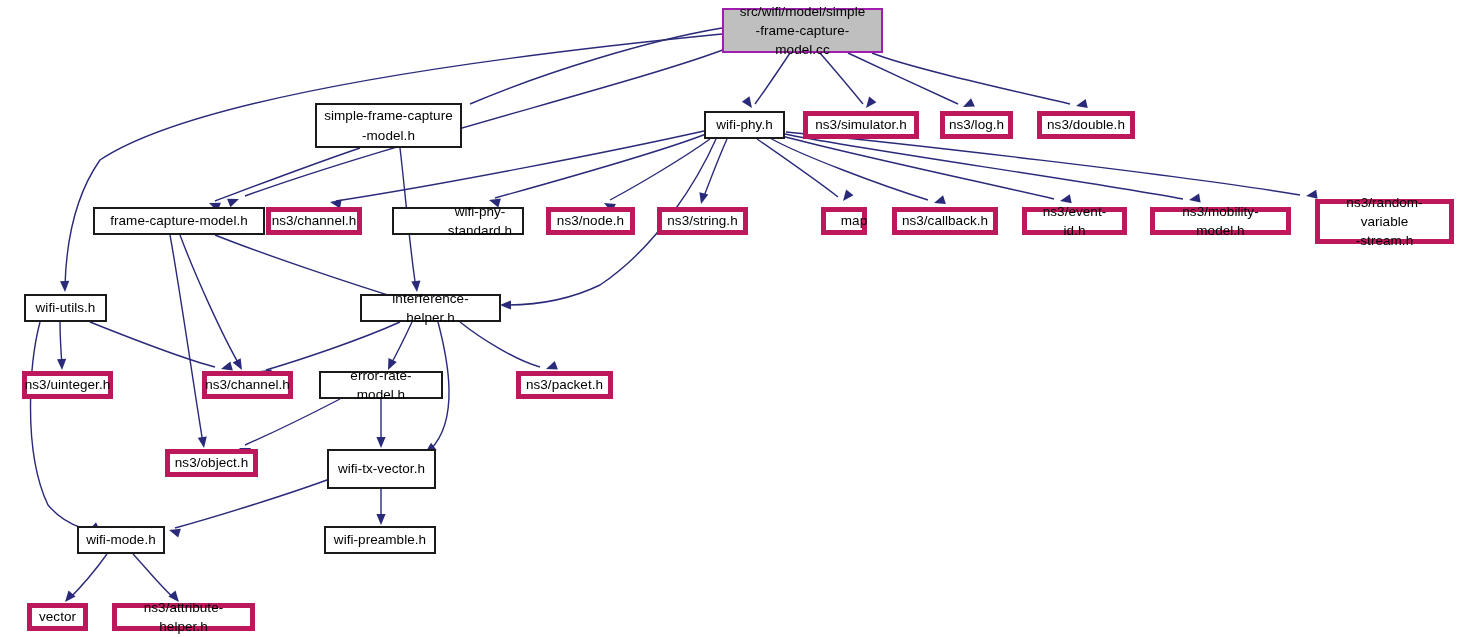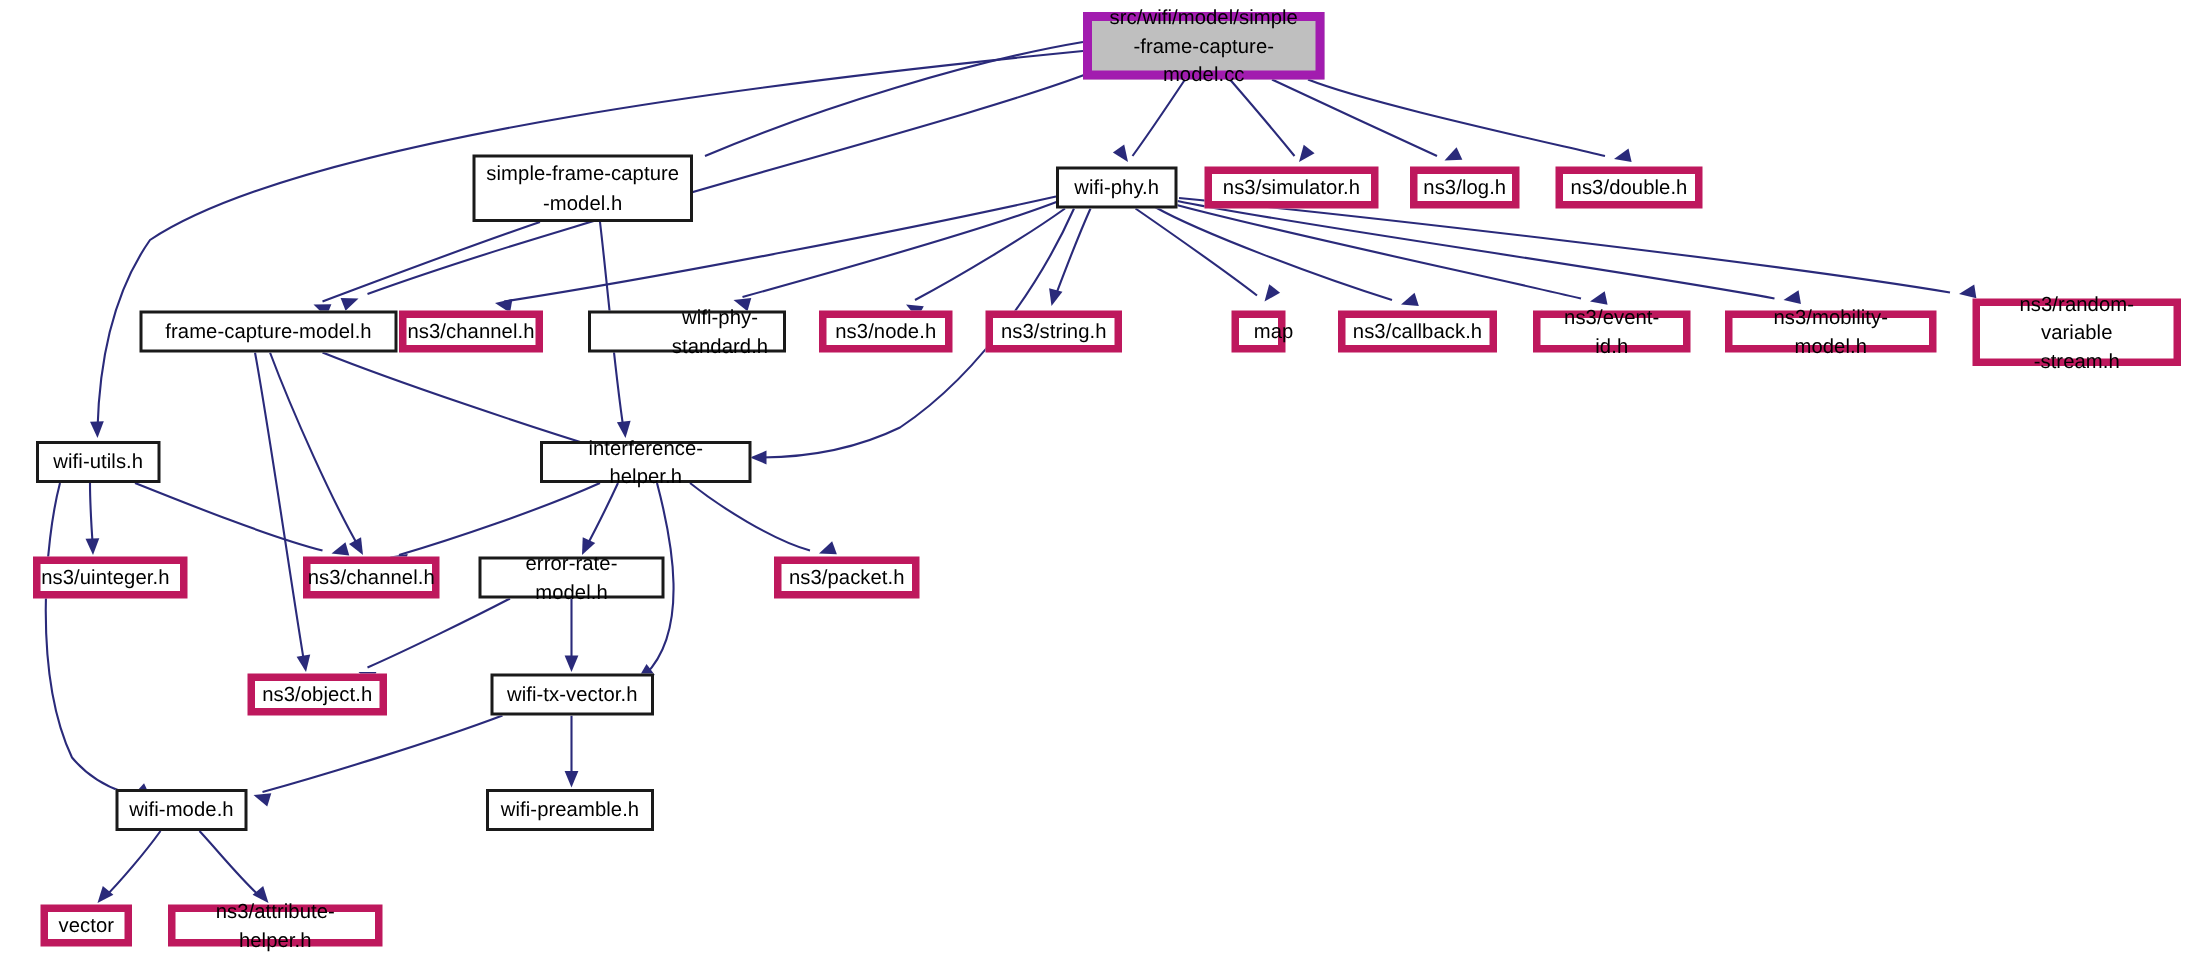--- a/index.html
+++ b/index.html
@@ -38,21 +38,21 @@
     white-space: pre-line;
     letter-spacing: 0.05px;
   }
   .node.ext {
     border: 5px solid #be185d;
   }
   .node.local {
     border: 2px solid #1a1a1a;
   }
   .node.root {
-    border: 6px solid #a21caf;
+    border: 2px solid #a21caf;
     background: #bfbfbf;
   }
   .node-label {
     display: block;
     padding: 0 7px;
   }
 </style>
 </head>
 <body>
 
@@ -138,33 +138,33 @@
 -model.h</span></div>
       <div class="node local" style="left: 704px; top: 111px; width: 81px; height: 28px;"><span class="node-label">wifi-phy.h</span></div>
       <div class="node ext" style="left: 803px; top: 111px; width: 116px; height: 28px;"><span class="node-label">ns3/simulator.h</span></div>
       <div class="node ext" style="left: 940px; top: 111px; width: 73px; height: 28px;"><span class="node-label">ns3/log.h</span></div>
       <div class="node ext" style="left: 1037px; top: 111px; width: 98px; height: 28px; text-align: center;"><span class="node-label">ns3/double.h</span></div>
       <div class="node local" style="left: 93px; top: 207px; width: 172px; height: 28px; text-align: center;"><span class="node-label">frame-capture-model.h</span></div>
       <div class="node ext" style="left: 266px; top: 207px; width: 96px; height: 28px;"><span class="node-label">ns3/channel.h</span></div>
       <div class="node local" style="left: 392px; top: 207px; width: 132px; height: 28px; padding-left: 44px;"><span class="node-label">wifi-phy-standard.h</span></div>
       <div class="node ext" style="left: 546px; top: 207px; width: 89px; height: 28px;"><span class="node-label">ns3/node.h</span></div>
       <div class="node ext" style="left: 657px; top: 207px; width: 91px; height: 28px;"><span class="node-label">ns3/string.h</span></div>
-      <div class="node ext" style="left: 821px; top: 207px; width: 36px; height: 28px; padding-left: 20px;"><span class="node-label">map</span></div>
+      <div class="node ext" style="left: 821px; top: 207px; width: 46px; height: 28px; padding-left: 20px;"><span class="node-label">map</span></div>
       <div class="node ext" style="left: 892px; top: 207px; width: 106px; height: 28px;"><span class="node-label">ns3/callback.h</span></div>
       <div class="node ext" style="left: 1022px; top: 207px; width: 105px; height: 28px;"><span class="node-label">ns3/event-id.h</span></div>
       <div class="node ext" style="left: 1150px; top: 207px; width: 141px; height: 28px;"><span class="node-label">ns3/mobility-model.h</span></div>
       <div class="node ext" style="left: 1315px; top: 199px; width: 139px; height: 45px;"><span class="node-label">ns3/random-variable
 -stream.h</span></div>
       <div class="node local" style="left: 24px; top: 294px; width: 83px; height: 28px;"><span class="node-label">wifi-utils.h</span></div>
       <div class="node local" style="left: 360px; top: 294px; width: 141px; height: 28px;"><span class="node-label">interference-helper.h</span></div>
-      <div class="node ext" style="left: 22px; top: 371px; width: 103px; height: 28px; justify-content: flex-end;"><span class="node-label">ns3/uinteger.h</span></div>
+      <div class="node ext" style="left: 22px; top: 371px; width: 91px; height: 28px;"><span class="node-label">ns3/uinteger.h</span></div>
       <div class="node ext" style="left: 202px; top: 371px; width: 91px; height: 28px;"><span class="node-label">ns3/channel.h</span></div>
       <div class="node local" style="left: 319px; top: 371px; width: 124px; height: 28px;"><span class="node-label">error-rate-model.h</span></div>
       <div class="node ext" style="left: 516px; top: 371px; width: 97px; height: 28px;"><span class="node-label">ns3/packet.h</span></div>
       <div class="node ext" style="left: 165px; top: 449px; width: 93px; height: 28px;"><span class="node-label">ns3/object.h</span></div>
-      <div class="node local" style="left: 327px; top: 449px; width: 109px; height: 28px;"><span class="node-label">wifi-tx-vector.h</span></div>
+      <div class="node local" style="left: 327px; top: 449px; width: 109px; height: 40px;"><span class="node-label">wifi-tx-vector.h</span></div>
       <div class="node local" style="left: 77px; top: 526px; width: 88px; height: 28px; align-items: center;"><span class="node-label">wifi-mode.h</span></div>
       <div class="node local" style="left: 324px; top: 526px; width: 112px; height: 28px;"><span class="node-label">wifi-preamble.h</span></div>
       <div class="node ext" style="left: 27px; top: 603px; width: 61px; height: 28px;"><span class="node-label">vector</span></div>
       <div class="node ext" style="left: 112px; top: 603px; width: 143px; height: 28px;"><span class="node-label">ns3/attribute-helper.h</span></div>
     </div>
 
 </div>
 
 </body></html>

